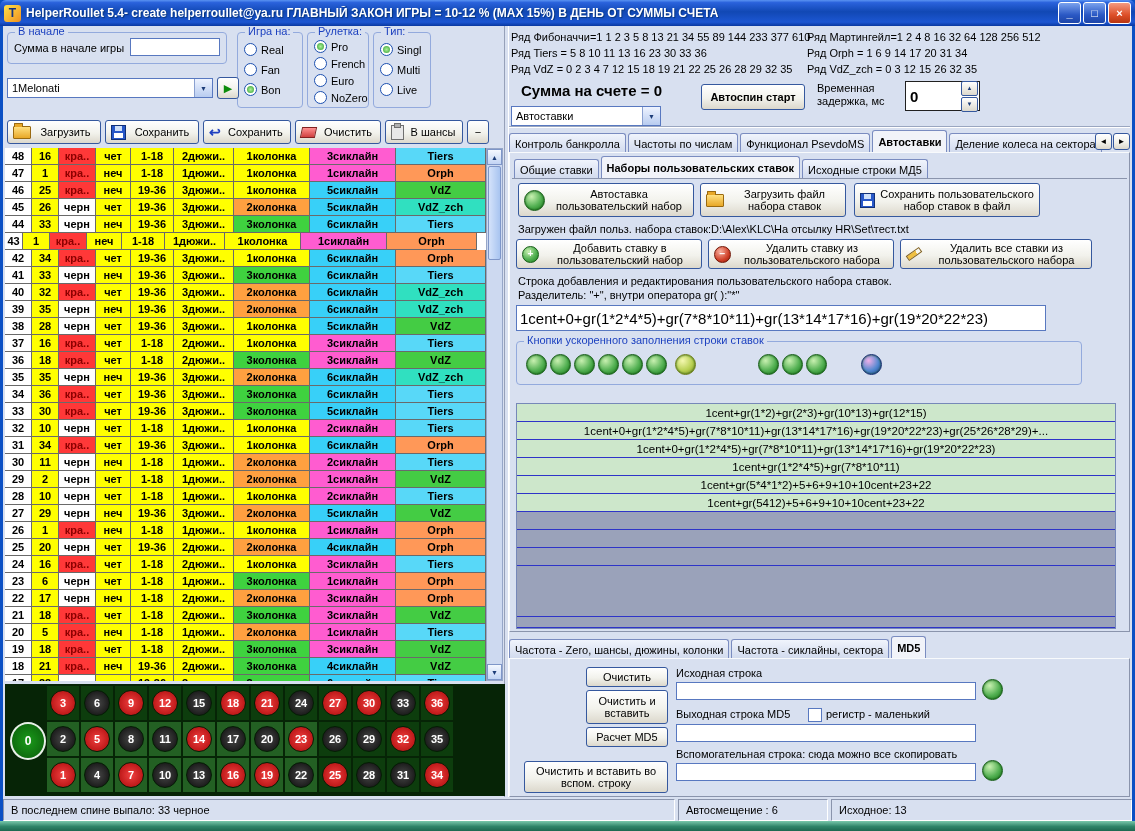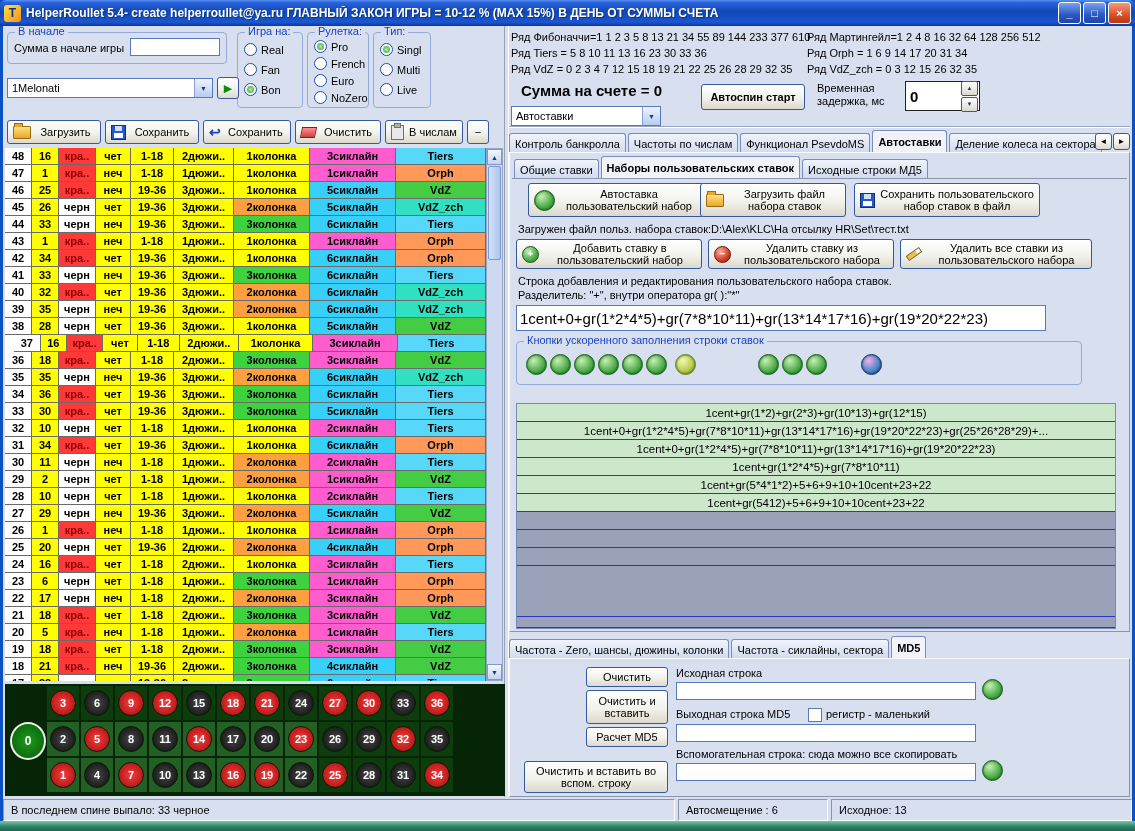--- a/index.html
+++ b/index.html
@@ -232,21 +232,21 @@
       <div class="btn bigbtn" style="left:198px;top:94px;width:88px;height:24px;">
           <span class="ic ic-undo">↩</span>
           <span class="bl">Сохранить</span>
         </div>
       <div class="btn bigbtn" style="left:290px;top:94px;width:86px;height:24px;">
           <span class="ic ic-eraser"></span>
           <span class="bl">Очистить</span>
         </div>
       <div class="btn bigbtn" style="left:380px;top:94px;width:78px;height:24px;">
           <span class="ic ic-clip"></span>
-          <span class="bl">В числам</span>
+          <span class="bl">В шансы</span>
         </div>
       <div class="btn" style="left:462px;top:94px;width:22px;height:24px;">−</div>
 
       <div class="htable" id="history-body">
           <div class="hrow">
             <div class="hcell c-idx" style="width: 27px;">48</div>
             <div class="hcell c-yel" style="width: 27px;">16</div>
             <div class="hcell c-red" style="width: 37px;">кра..</div>
             <div class="hcell c-yel" style="width: 35px;">чет</div>
             <div class="hcell c-yel" style="width: 43px;">1-18</div>
@@ -293,21 +293,21 @@
             <div class="hcell c-yel" style="width: 27px;">33</div>
             <div class="hcell c-black" style="width: 37px;">черн</div>
             <div class="hcell c-yel" style="width: 35px;">неч</div>
             <div class="hcell c-yel" style="width: 43px;">19-36</div>
             <div class="hcell c-yel" style="width: 60px;">3дюжи..</div>
             <div class="hcell col3" style="width: 76px;">3колонка</div>
             <div class="hcell six-high" style="width: 86px;">6сиклайн</div>
             <div class="hcell sec-tiers" style="width: 90px;">Tiers</div>
           </div>
           <div class="hrow">
-            <div class="hcell c-idx" style="width: 27px; text-align: center;">43</div>
+            <div class="hcell c-idx" style="width: 18px; text-align: center;">43</div>
             <div class="hcell c-yel" style="width: 27px;">1</div>
             <div class="hcell c-red" style="width: 37px;">кра..</div>
             <div class="hcell c-yel" style="width: 35px;">неч</div>
             <div class="hcell c-yel" style="width: 43px;">1-18</div>
             <div class="hcell c-yel" style="width: 60px;">1дюжи..</div>
             <div class="hcell col1" style="width: 76px;">1колонка</div>
             <div class="hcell six-low" style="width: 86px;">1сиклайн</div>
             <div class="hcell sec-orph" style="width: 90px;">Orph</div>
           </div>
           <div class="hrow">
@@ -359,21 +359,21 @@
             <div class="hcell c-yel" style="width: 27px;">28</div>
             <div class="hcell c-black" style="width: 37px;">черн</div>
             <div class="hcell c-yel" style="width: 35px;">чет</div>
             <div class="hcell c-yel" style="width: 43px;">19-36</div>
             <div class="hcell c-yel" style="width: 60px;">3дюжи..</div>
             <div class="hcell col1" style="width: 76px;">1колонка</div>
             <div class="hcell six-high" style="width: 86px;">5сиклайн</div>
             <div class="hcell sec-vdz" style="width: 90px;">VdZ</div>
           </div>
           <div class="hrow">
-            <div class="hcell c-idx" style="width: 27px; margin-left: 9px;">37</div>
+            <div class="hcell c-idx" style="width: 27px;">37</div>
             <div class="hcell c-yel" style="width: 27px;">16</div>
             <div class="hcell c-red" style="width: 37px;">кра..</div>
             <div class="hcell c-yel" style="width: 35px;">чет</div>
             <div class="hcell c-yel" style="width: 43px;">1-18</div>
             <div class="hcell c-yel" style="width: 60px;">2дюжи..</div>
             <div class="hcell col1" style="width: 76px;">1колонка</div>
             <div class="hcell six-low" style="width: 86px;">3сиклайн</div>
             <div class="hcell sec-tiers" style="width: 90px;">Tiers</div>
           </div>
           <div class="hrow">
@@ -769,21 +769,21 @@
         </div>
 
       <div class="panel3d" style="left:0;top:126px;width:621px;height:480px;">
         <div class="tabs" id="set-tabs" style="left:4px;top:3px;height:22px;">
             <div class="tab">Общие ставки</div>
             <div class="tab active">Наборы пользовательских ставок</div>
             <div class="tab">Исходные строки МД5</div>
           </div>
         <div class="abs" style="left:2px;top:25px;right:2px;border-top:1px solid #8a94ac;"></div>
 
-        <div class="btn bigbtn" style="left:18px;top:30px;width:176px;height:34px;">
+        <div class="btn bigbtn" style="left:8px;top:30px;width:176px;height:34px;">
             <span class="round-btn"></span>
             <span class="bl">Автоставка пользовательский набор</span>
           </div>
         <div class="btn bigbtn" style="left:190px;top:30px;width:146px;height:34px;">
             <span class="ic ic-folder"></span>
             <span class="bl">Загрузить файл набора ставок</span>
           </div>
         <div class="btn bigbtn" style="left:344px;top:30px;width:186px;height:34px;">
             <span class="ic ic-floppy"></span>
             <span class="bl">Сохранить пользовательского набор ставок в файл</span>

